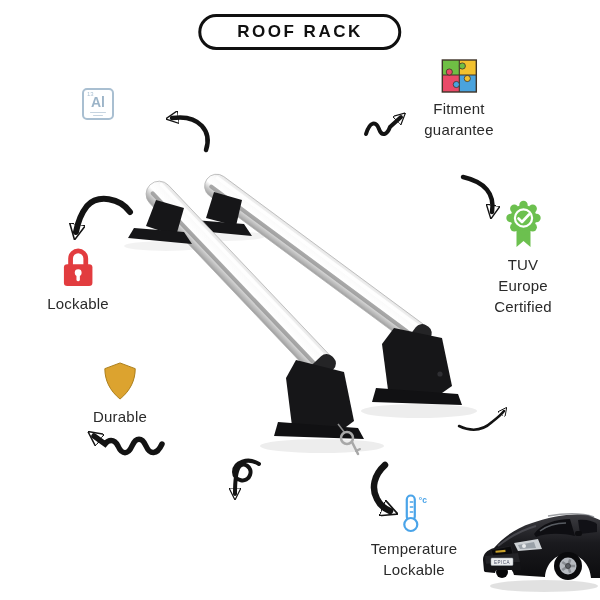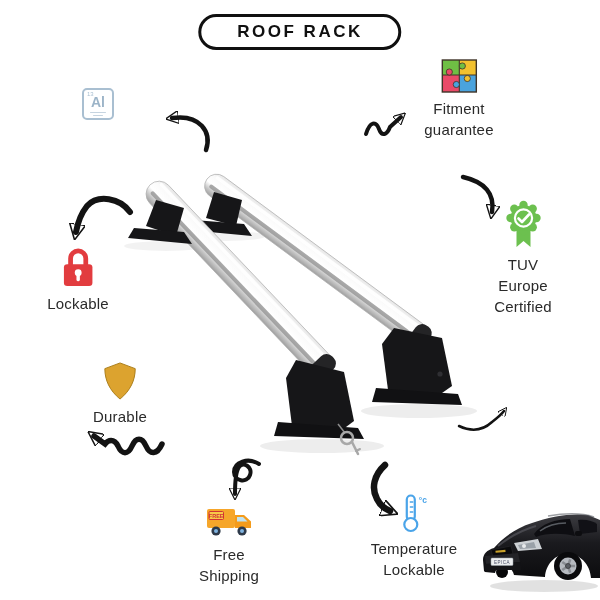--- a/index.html
+++ b/index.html
@@ -103,35 +103,20 @@
   </div>
 
 
   <div class="feature" style="left:87px; top:361px;margin-left:33px;">
     <svg width="38" height="40" viewBox="0 0 40 42">
       <path d="M20,2 L36,8 C36,20 31,31 20,40 C9,31 4,20 4,8 Z" fill="#dca32f" stroke="#a97b17" stroke-width="1"></path>
     </svg>
     <div class="feature-label">Durable</div>
   </div>
 
-  <div class="feature" style="left:229px; top:505px;">
-    <svg width="46" height="34" viewBox="0 0 46 32">
-      <rect x="1" y="3" width="28" height="19" rx="2" fill="#f6a62a"></rect>
-      <path d="M29,9 h9 l7,6.5 v6.5 h-16 z" fill="#f49b1b"></path>
-      <polygon points="31,11 37,11 41.5,15.5 31,15.5" fill="#bfe3f2"></polygon>
-      <rect x="3" y="5.5" width="14.5" height="8" rx="1" fill="#f7c948" stroke="#d23333" stroke-width="1"></rect>
-      <text x="10.2" y="11.8" text-anchor="middle" font-size="5.5" font-weight="bold" fill="#d23333" class="svgtext">FREE</text>
-      <circle cx="10" cy="25" r="4.6" fill="#2e3a4a"></circle>
-        <circle cx="10" cy="25" r="2" fill="#7fb3e0"></circle>
-      <circle cx="36" cy="25" r="4.6" fill="#2e3a4a"></circle>
-        <circle cx="36" cy="25" r="2" fill="#7fb3e0"></circle>
-    </svg>
-    <div class="feature-label">Free
-Shipping</div>
-  </div>
 
   <div class="feature" style="left:414px; top:493px;">
     <svg width="32" height="40" viewBox="0 0 32 40">
       <g stroke="#4aa4e9" fill="#ffffff">
         <rect x="9" y="2.5" width="8" height="25" rx="4" stroke-width="2.2"></rect>
         <line x1="12" y1="9" x2="15.5" y2="9" stroke-width="1.5"></line>
         <line x1="12" y1="14" x2="15.5" y2="14" stroke-width="1.5"></line>
         <line x1="12" y1="19" x2="15.5" y2="19" stroke-width="1.5"></line>
         <circle cx="13" cy="31.5" r="6.5" stroke-width="2.2"></circle>
       </g>

